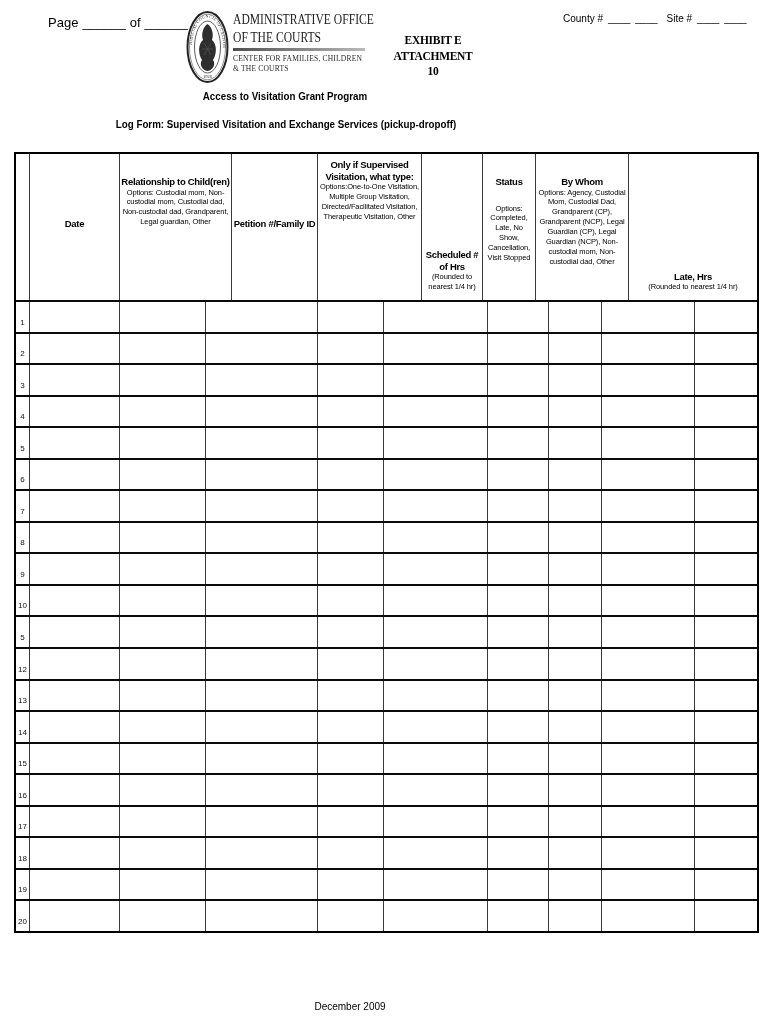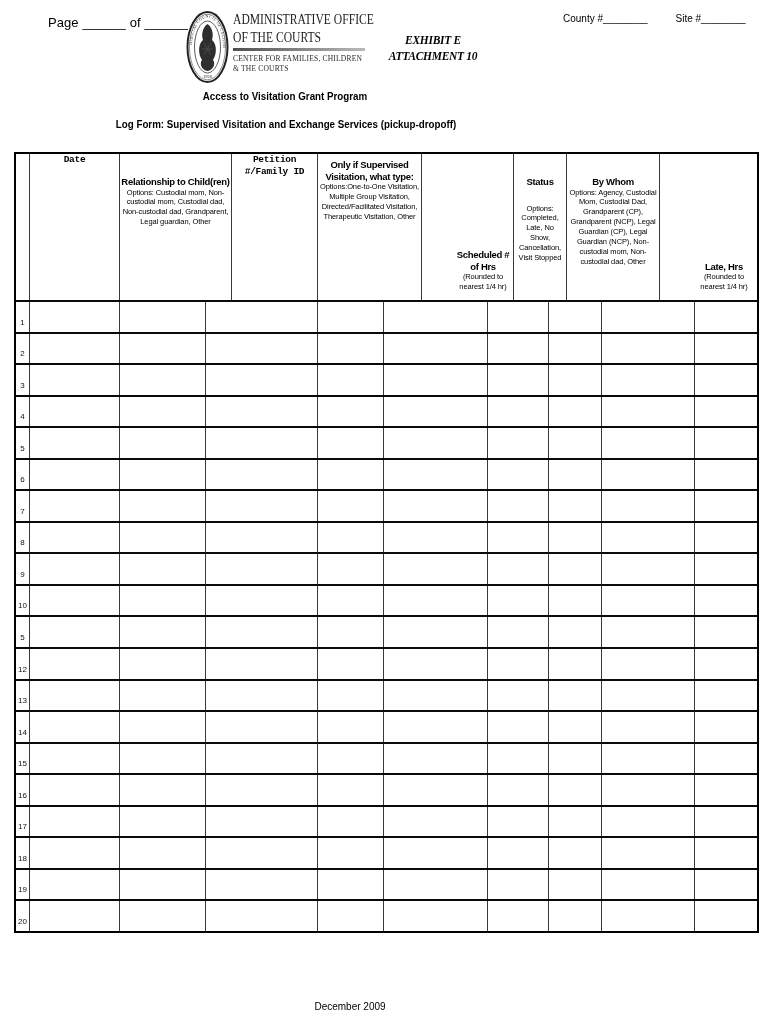--- a/index.html
+++ b/index.html
@@ -9,34 +9,34 @@
     -webkit-font-smoothing:antialiased;overflow:hidden;
   }
   .abs{position:absolute;}
 
   
   .page-of{left:48px;top:15px;font-size:13px;white-space:nowrap;}
   .blank{border-bottom:0;letter-spacing:0;}
   .page-of .blank{margin:0 4px;}
 
   .county-site{left:563px;top:13px;font-size:10px;white-space:nowrap;display:flex;align-items:baseline;}
-  .county-site .blank{}
-  .county-site .site-group{margin-left:28px;}
+  .county-site .blank{margin-left:5px;}
+  .county-site .site-group{margin-left:9px;}
 
   .seal-wrap{left:186px;top:9px;width:43px;height:76px;}
 
   .org-block{left:233px;top:10px;}
   .org-line{font-family:"Liberation Serif", serif;font-size:14.5px;line-height:18px;
     transform:scaleX(0.80);transform-origin:left top;white-space:nowrap;color:#1c1c1c;}
   .org-divider{width:132px;height:2.5px;background:linear-gradient(to right,#4f4f4f,#b9b9b9);margin:2px 0 3px 0;}
   .org-sub{font-family:"Liberation Serif", serif;font-size:8.2px;line-height:10.5px;
     transform:scaleX(0.92);transform-origin:left top;white-space:nowrap;color:#2a2a2a;letter-spacing:0.2px;}
 
   .exhibit{left:387px;top:33px;width:92px;text-align:center;font-family:"Liberation Serif", serif;
-    font-weight:bold;font-size:11.5px;line-height:15.5px;letter-spacing:-0.3px;font-style:italic;}
+    font-weight:bold;font-size:11.5px;line-height:15.5px;letter-spacing:-0.3px;}
 
   .program-title{left:0;top:90px;width:570px;text-align:center;font-weight:bold;font-size:11.5px;
     transform:scaleX(0.85);transform-origin:center top;white-space:nowrap;}
   .form-title{left:0;top:118px;width:572px;text-align:center;font-weight:bold;font-size:11.5px;
     transform:scaleX(0.85);transform-origin:center top;white-space:nowrap;}
 
   
   .formtable{left:14px;top:152px;width:745px;height:781px;border:2px solid #000;
     box-sizing:border-box;background:#fff;}
   .thead{display:flex;height:148px;border-bottom:2px solid #0a0a0a;box-sizing:border-box;}
@@ -53,24 +53,24 @@
   .c5{flex:0 0 104px;width:104px;}
   .c6{flex:0 0 61px;width:61px;}
   .c7{flex:0 0 53px;width:53px;gap:16px;}
   .c8{flex:0 0 93px;width:93px;}
   .c9{flex:1 1 auto;}
 
   .hcell{display:flex;flex-direction:column;align-items:center;text-align:center;
     overflow:hidden;letter-spacing:-0.15px;}
   .htitle{font-weight:bold;font-size:9.5px;line-height:1.22;letter-spacing:-0.3px;padding:0 1px;}
   .hsub,.hopts{font-size:7.5px;line-height:1.32;padding:0 2px;letter-spacing:-0.1px;}
-  .hb{justify-content:flex-start;padding-bottom:6px;font-family:Liberation Mono, monospace;}
+  .hb{justify-content:center;padding-bottom:6px;}
   .hsplit{justify-content:flex-start;padding-top:22px;padding-bottom:5px;}
   .htop{padding-top:5px;}
-  .hend{justify-content:flex-end;padding-bottom:8px;margin-left:31px;}
+  .hend{justify-content:flex-end;padding-bottom:8px;}
 
   .numcell{display:flex;align-items:flex-end;justify-content:center;
     padding-bottom:5px;font-size:8px;color:#111;}
 
   .footer-line{left:0;top:1001px;width:700px;text-align:center;font-size:10px;}
 </style>
 </head>
 <body>
 
 <div class="abs page-of">

